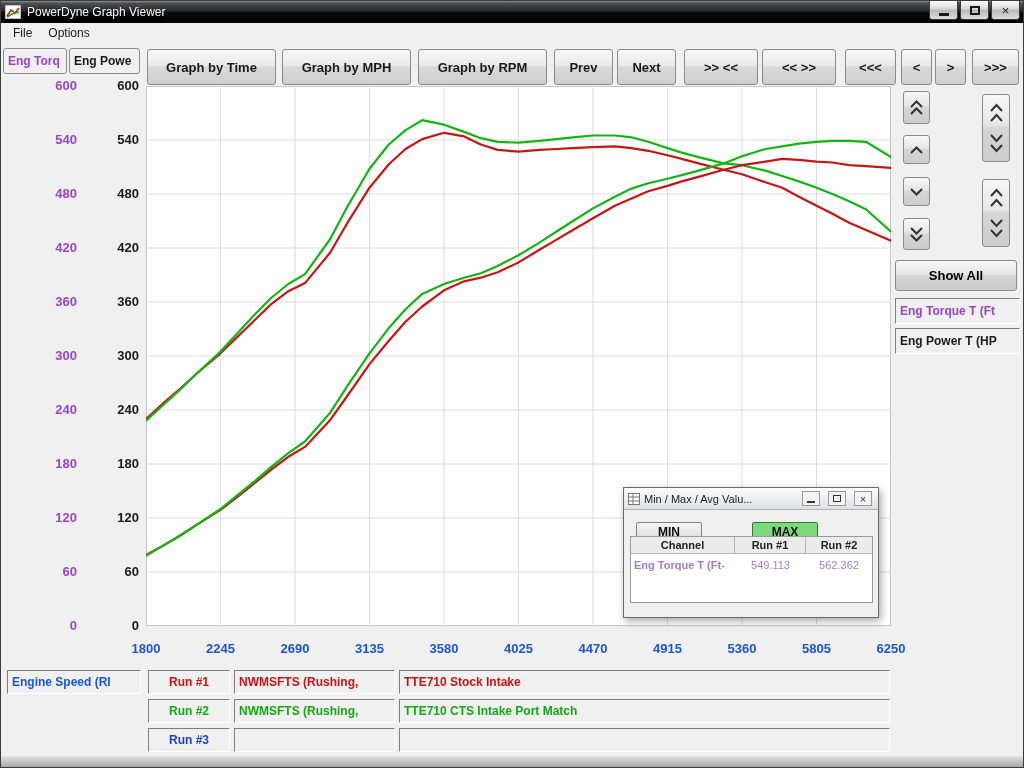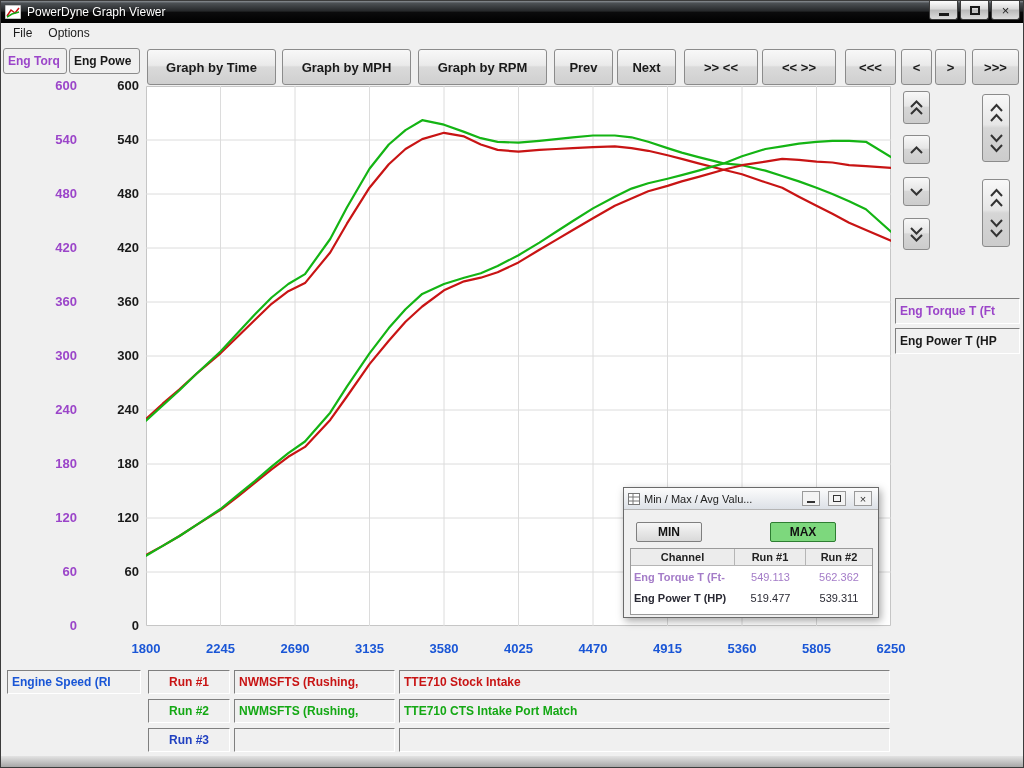--- a/index.html
+++ b/index.html
@@ -66,22 +66,22 @@
     display:flex; align-items:center; padding:0 4px; }
   .mmw-title-text { font-size:11px; color:#222; margin-left:4px; white-space:nowrap; overflow:hidden; }
   .mmw-ctrls { position:absolute; right:6px; top:3px; display:flex; gap:8px; }
   .mmw-btn { width:18px; height:15px; border:1px solid #9a9a9a; background:#f3f3f3;
     display:flex; align-items:center; justify-content:center; font-size:11px; color:#333; }
   .mmw-btn .g-min { width:8px; height:2px; background:#333; margin-top:6px; }
   .mmw-btn .g-box { width:8px; height:7px; border:1px solid #333; }
   .mmw-minbtn, .mmw-maxbtn { position:absolute; top:34px; width:66px; height:20px; border:1px solid #7f7f7f; border-radius:2px;
     font-family:inherit; font-size:12px; font-weight:bold; color:#111; }
   .mmw-minbtn { left:12px; background:linear-gradient(#f6f6f6,#d9d9d9); }
-  .mmw-maxbtn { left:146px; border-color:#2e7d32; }
-  .mmw-table { position:absolute; left:6px; top:60px; width:243px; height:67px; background:#fff; border:1px solid #9a9a9a; }
+  .mmw-maxbtn { left:128px; border-color:#2e7d32; }
+  .mmw-table { position:absolute; left:6px; top:48px; width:243px; height:67px; background:#fff; border:1px solid #9a9a9a; }
   .mmw-hrow { display:flex; height:17px; }
   .mmw-hcell { background:#ececec; border-right:1px solid #b5b5b5; border-bottom:1px solid #b5b5b5;
     font-size:11px; font-weight:bold; color:#222; display:flex; align-items:center; justify-content:center; overflow:hidden; }
   .mmw-row { display:flex; height:21px; align-items:center; }
   .mmw-cell { font-size:11px; overflow:hidden; white-space:nowrap; }
   .mmw-cell.name { font-weight:bold; padding-left:3px; }
   .mmw-cell.num { text-align:center; }
   .c1 { width:104px; } .c2 { width:71px; } .c3 { width:66px; border-right:none; }
 </style>
 </head>
@@ -228,20 +228,21 @@
     </svg>
   </button>
   <button class="btn2" style="left:981px;top:178px;width:28px;height:68px">
     <svg width="15" height="52" viewBox="0 0 15 52">
       <polyline points="2,9 7.5,3 13,9"></polyline>
         <polyline points="2,19 7.5,13 13,19"></polyline>
       <polyline points="2,33 7.5,39 13,33"></polyline>
         <polyline points="2,43 7.5,49 13,43"></polyline>
     </svg>
   </button>
+  <button class="btn2" style="left:894px;top:259px;width:122px;height:31px;font-weight:bold;font-size:13px">Show All</button>
 
   <div class="legendbox" style="top: 297px; color: rgb(155, 69, 201);">Eng Torque T (Ft</div>
   <div class="legendbox" style="top: 327px; color: rgb(26, 26, 26);">Eng Power T (HP</div>
 
   <div class="mmw">
     <div class="mmw-title">
       <svg width="12" height="12">
         <rect x="0.5" y="0.5" width="11" height="11" fill="#fff" stroke="#777"></rect>
         <line x1="0" y1="4" x2="12" y2="4" stroke="#777"></line>
           <line x1="0" y1="8" x2="12" y2="8" stroke="#777"></line>
@@ -266,25 +267,20 @@
       <div class="mmw-hrow">
         <div class="mmw-hcell c1">Channel</div>
         <div class="mmw-hcell c2">Run #1</div>
         <div class="mmw-hcell c3">Run #2</div>
       </div>
       <div class="mmw-row" style="color: rgb(164, 124, 200);">
         <div class="mmw-cell name c1">Eng Torque T (Ft-</div>
         <div class="mmw-cell num c2">549.113</div>
         <div class="mmw-cell num c3">562.362</div>
       </div>
-      <div class="mmw-row" style="color: rgb(42, 42, 52);">
-        <div class="mmw-cell name c1">Eng Power T (HP)</div>
-        <div class="mmw-cell num c2">519.477</div>
-        <div class="mmw-cell num c3">539.311</div>
-      </div>
     </div>
   </div>
 
   <div class="sunken" style="left: 6px; top: 669px; width: 134px; color: rgb(26, 86, 214);">Engine Speed (RI</div>
 
   <div class="sunken center" style="left: 147px; top: 669px; width: 82px; color: rgb(200, 20, 20);">Run #1</div>
   <div class="sunken" style="left: 233px; top: 669px; width: 161px; color: rgb(200, 20, 20);">NWMSFTS (Rushing,</div>
   <div class="sunken" style="left: 398px; top: 669px; width: 491px; color: rgb(200, 20, 20);">TTE710 Stock Intake</div>
 
   <div class="sunken center" style="left: 147px; top: 698px; width: 82px; color: rgb(20, 168, 20);">Run #2</div>

